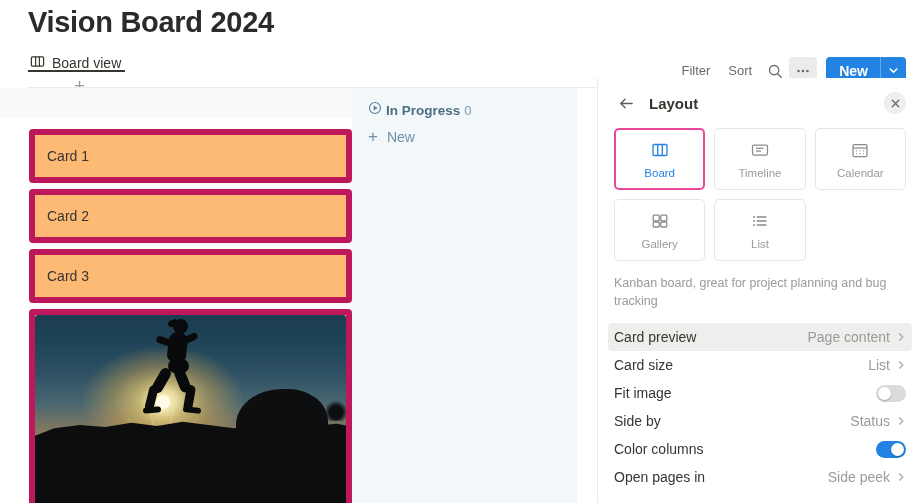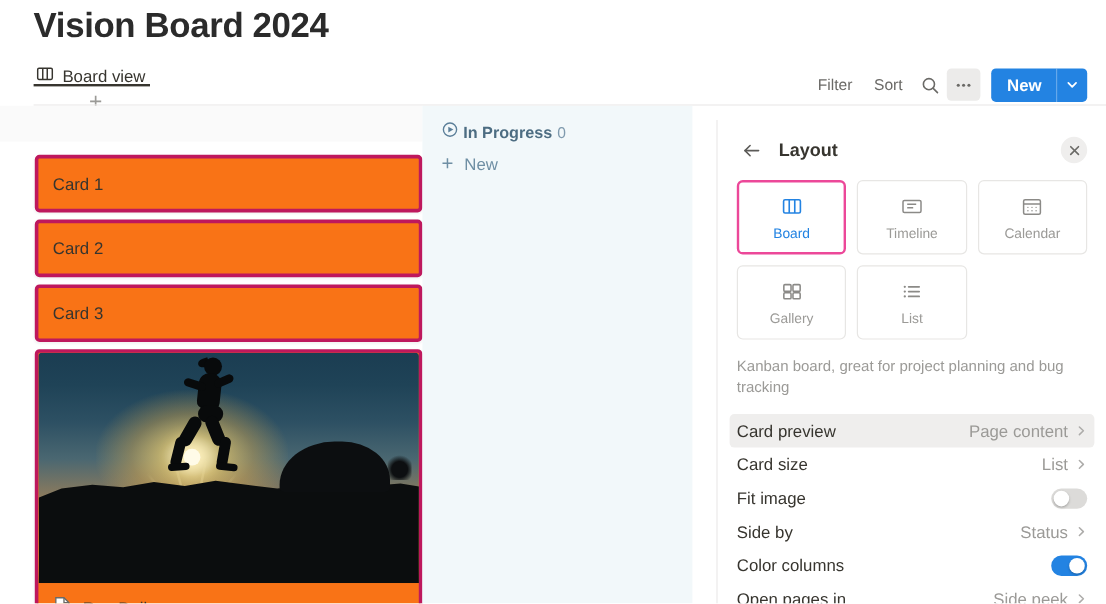--- a/index.html
+++ b/index.html
@@ -127,22 +127,22 @@
   .col-count { font-weight: normal; color: #9b9a97; font-size: 13px; }
   .col-progress .col-count { color: #7f9aae; }
   .todo-headbg {
     position: absolute;
     left: 0; top: 0; width: 352px; height: 30px;
     background: #fafafa;
   }
   .cards { margin-top: 11px; }
   .card {
     width: 323px;
-    background: #f97316;
-    border: 3px solid #be185d;
+    background: #fdba74;
+    border: 6px solid #be185d;
     border-radius: 4px;
     box-shadow: 0 1px 2px rgba(15,15,15,0.05);
     margin-bottom: 6px;
     cursor: pointer;
   }
   .card-title {
     font-size: 14px;
     color: #37352f;
     padding: 13px 12px 13px 12px;
   }
@@ -229,21 +229,21 @@
   .r-thigh-f { left: 13px; top: 48px; width: 11px; height: 27px; border-radius: 6px; transform: rotate(30deg); }
   .r-shin-f { left: 4px; top: 66px; width: 9px; height: 26px; border-radius: 5px; transform: rotate(14deg); }
   .r-foot-f { left: 0px; top: 88px; width: 18px; height: 6px; border-radius: 3px; transform: rotate(-4deg); }
   .r-thigh-b { left: 34px; top: 48px; width: 11px; height: 26px; border-radius: 6px; transform: rotate(-22deg); }
   .r-shin-b { left: 42px; top: 66px; width: 9px; height: 26px; border-radius: 5px; transform: rotate(10deg); }
   .r-foot-b { left: 40px; top: 88px; width: 18px; height: 6px; border-radius: 3px; transform: rotate(6deg); }
 
   
   .panel {
     position: absolute;
-    right: 0; top: 100px; width: 325px; bottom: 0;
+    right: 0; top: 78px; width: 325px; bottom: 0;
     background: #fff;
     border-left: 1px solid #ebeaea;
     padding: 0 16px;
     overflow: hidden;
   }
   .panel-head {
     display: flex; align-items: center;
     height: 40px;
     margin-top: 5px;
   }

